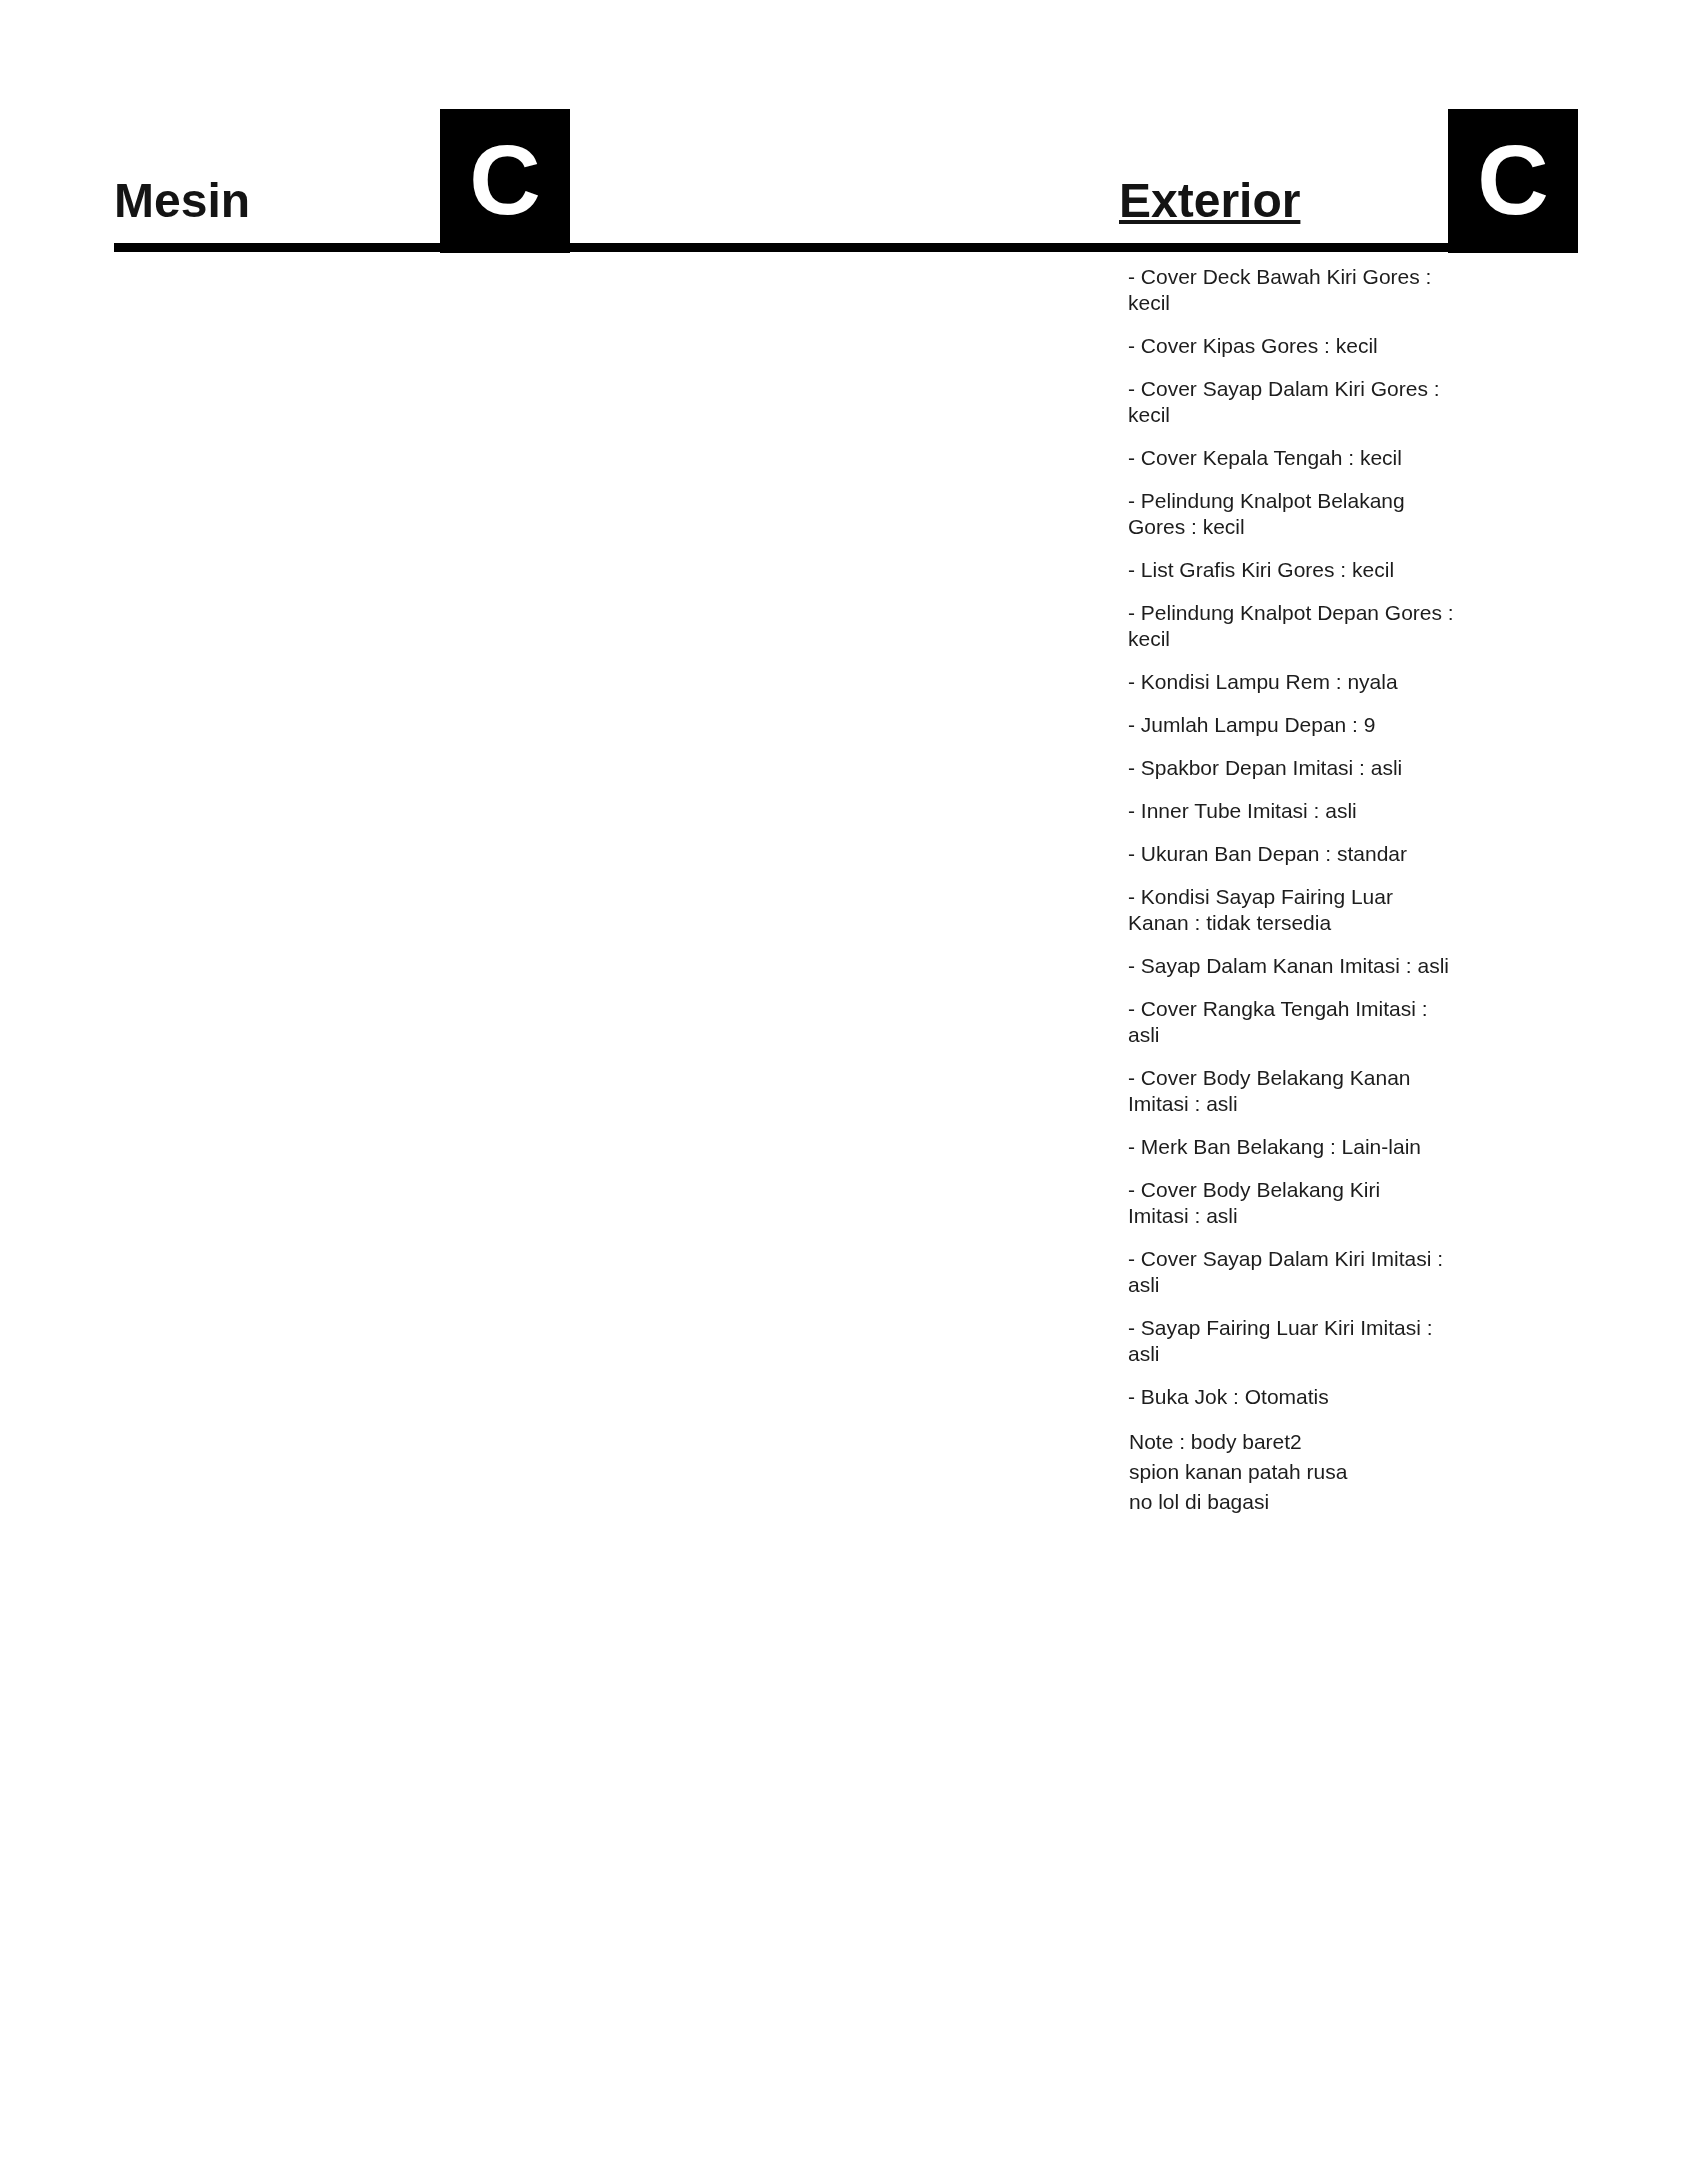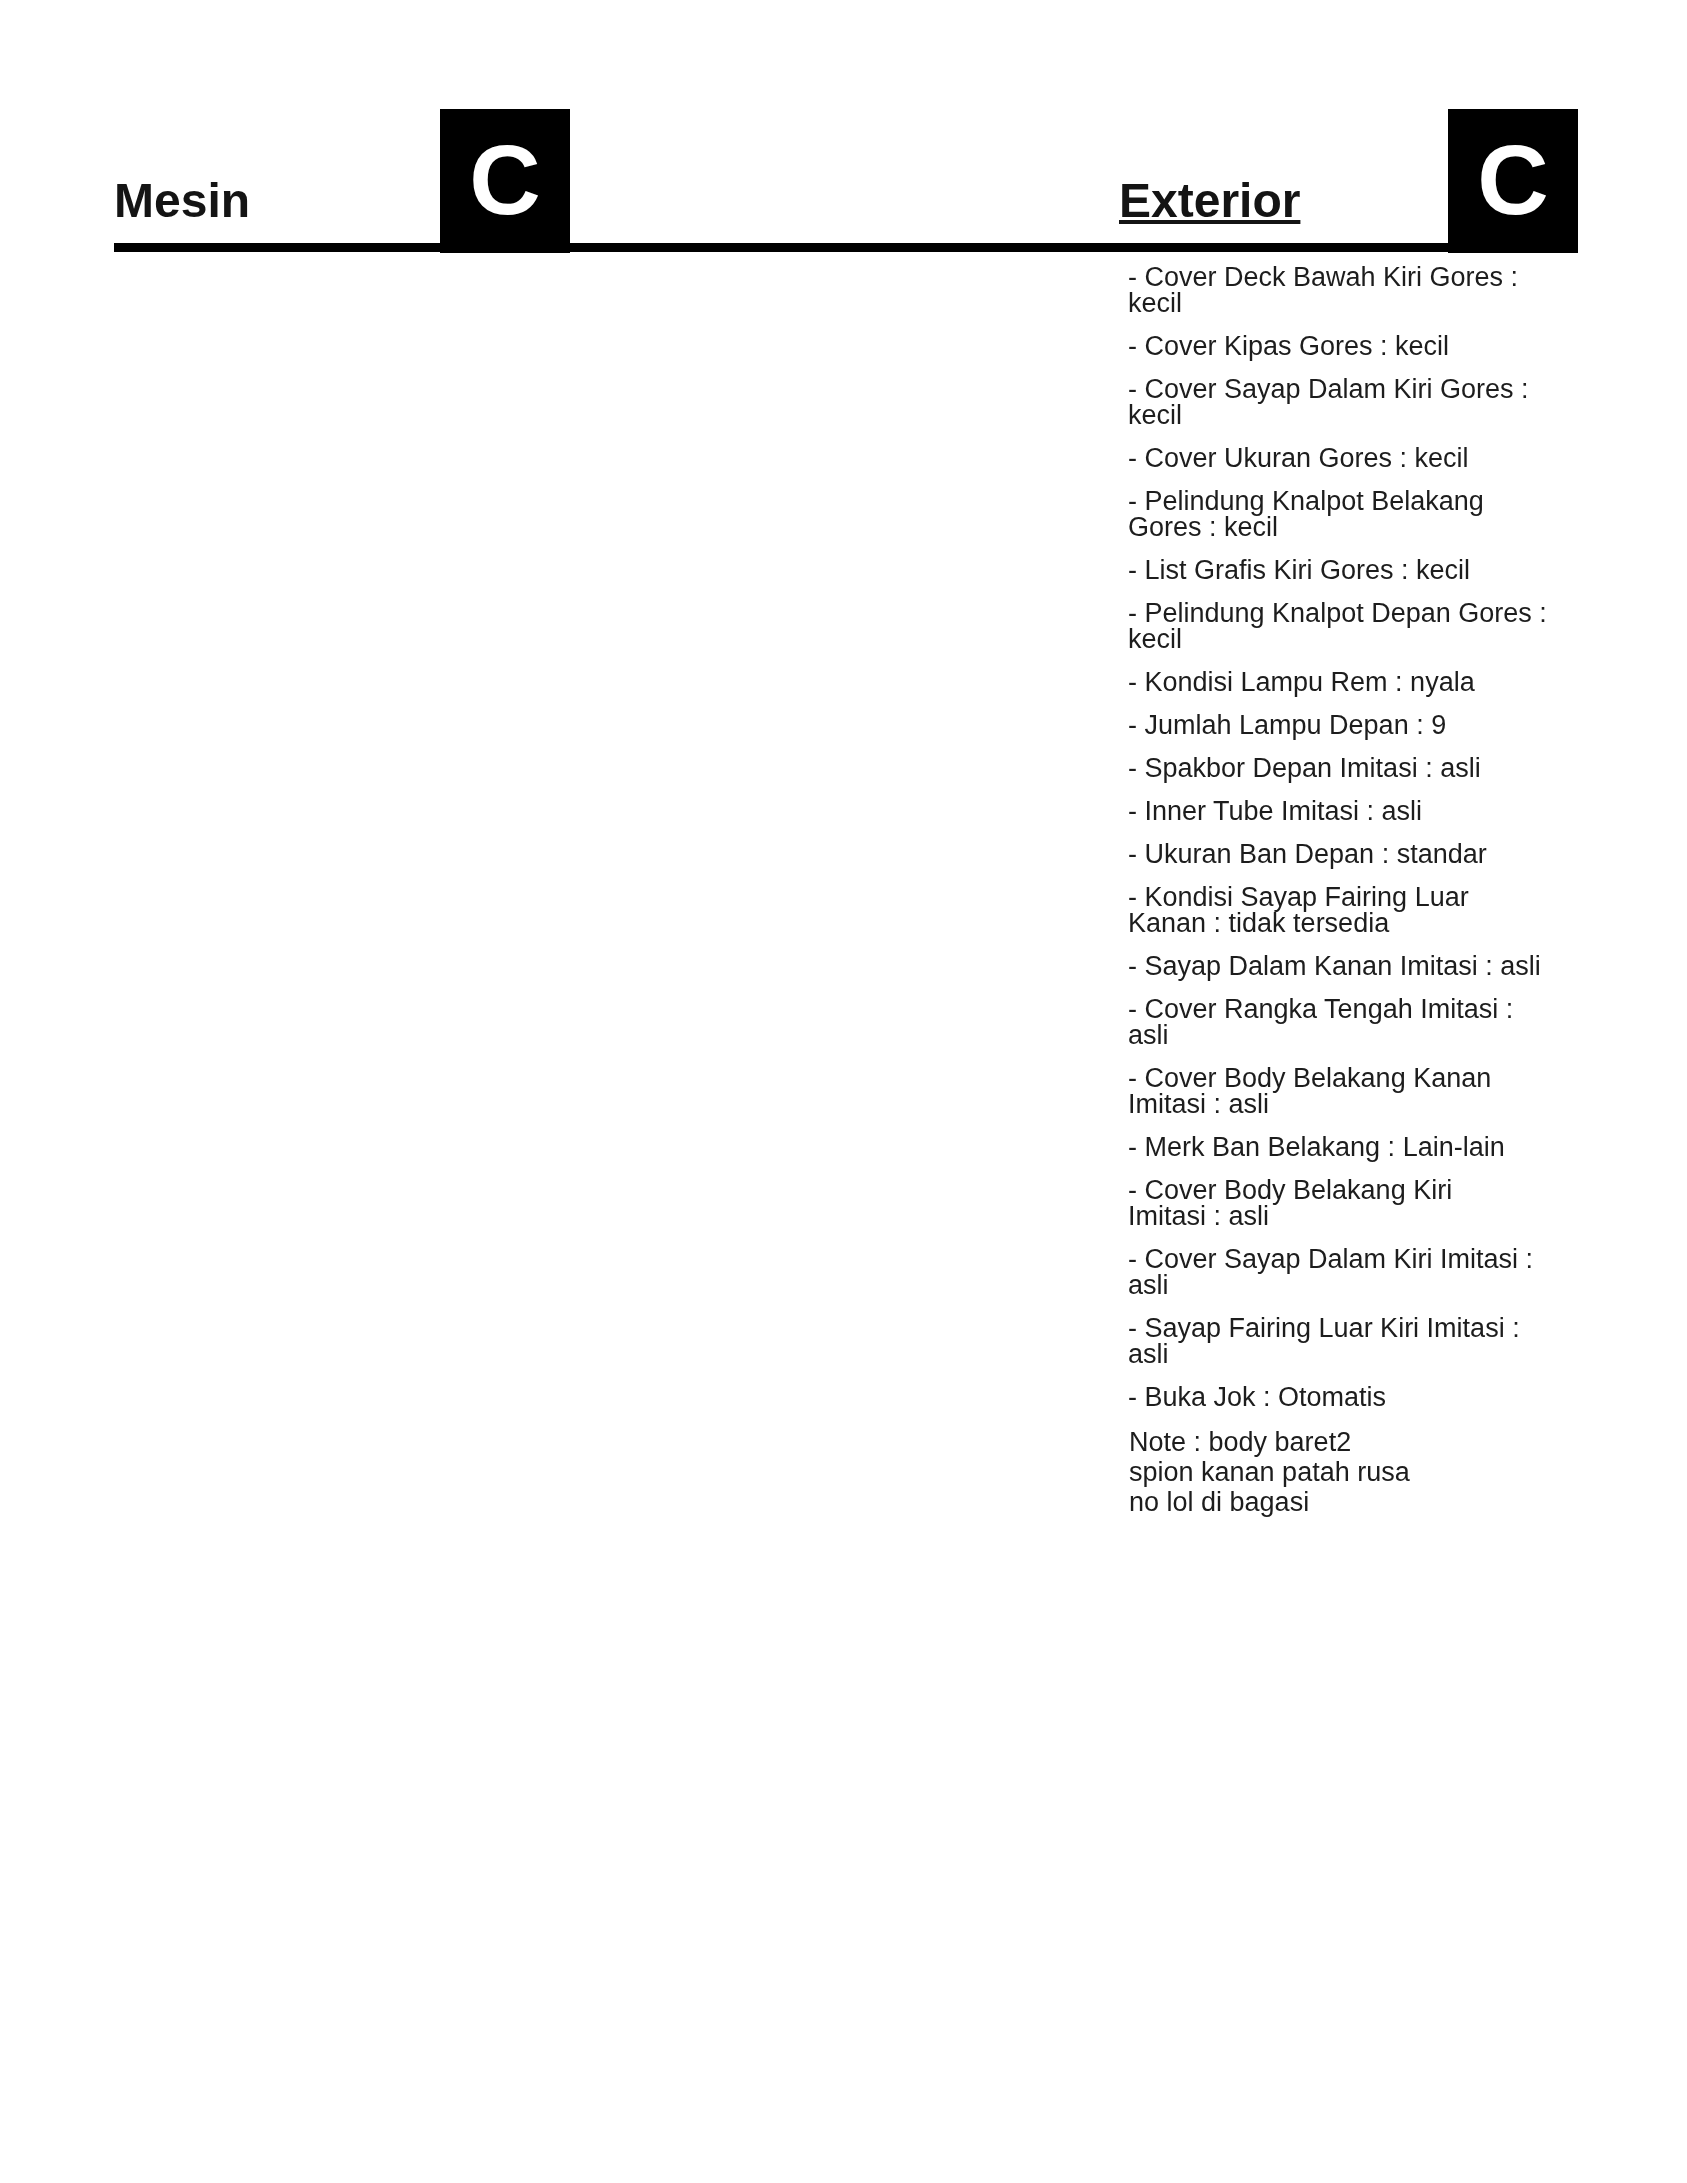--- a/index.html
+++ b/index.html
@@ -50,21 +50,21 @@
     padding-bottom: 4px;
     box-sizing: border-box;
   }
   .grade-box-mesin { left: 440px; }
   .grade-box-exterior { left: 1448px; }
   .exterior-list {
     position: absolute;
     left: 1128px;
     top: 264px;
     width: 450px;
-    font-size: 27px;
+    font-size: 21px;
     line-height: 26px;
     color: #1d1d1d;
   }
   .list-item {
     white-space: pre-line;
     margin: 0 0 17px 0;
   }
   .note-text {
     white-space: pre-line;
     line-height: 30px;
@@ -90,21 +90,21 @@
 
   <div class="header-rule"></div>
 
   <div class="exterior-list" id="exterior-list">
 
     <p class="list-item">- Cover Deck Bawah Kiri Gores :
 kecil</p>
       <p class="list-item">- Cover Kipas Gores : kecil</p>
       <p class="list-item">- Cover Sayap Dalam Kiri Gores :
 kecil</p>
-      <p class="list-item">- Cover Ukuran Gores : kecil</p>
+      <p class="list-item">- Cover Kepala Tengah : kecil</p>
       <p class="list-item">- Pelindung Knalpot Belakang
 Gores : kecil</p>
       <p class="list-item">- List Grafis Kiri Gores : kecil</p>
       <p class="list-item">- Pelindung Knalpot Depan Gores :
 kecil</p>
       <p class="list-item">- Kondisi Lampu Rem : nyala</p>
       <p class="list-item">- Jumlah Lampu Depan : 9</p>
       <p class="list-item">- Spakbor Depan Imitasi : asli</p>
       <p class="list-item">- Inner Tube Imitasi : asli</p>
       <p class="list-item">- Ukuran Ban Depan : standar</p>

